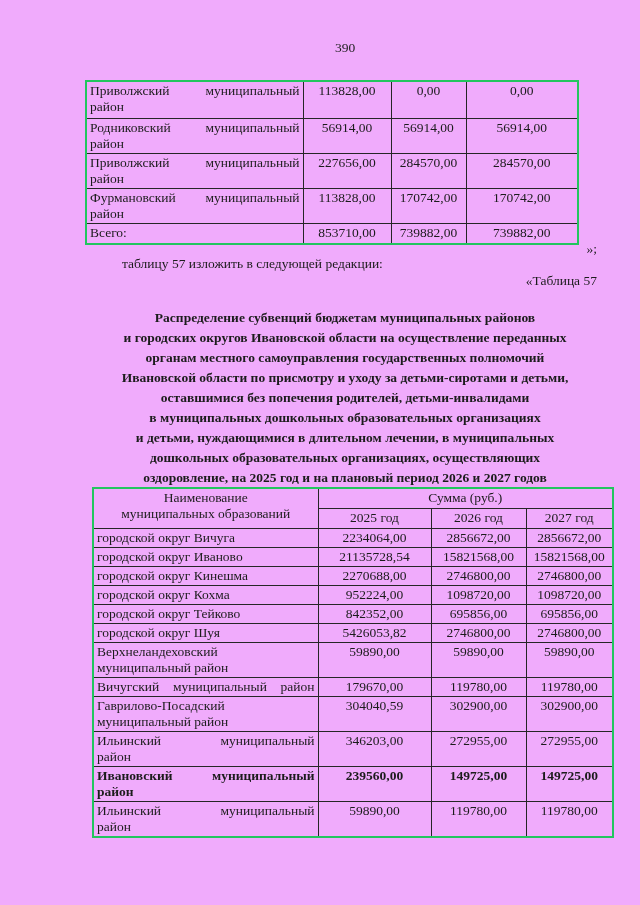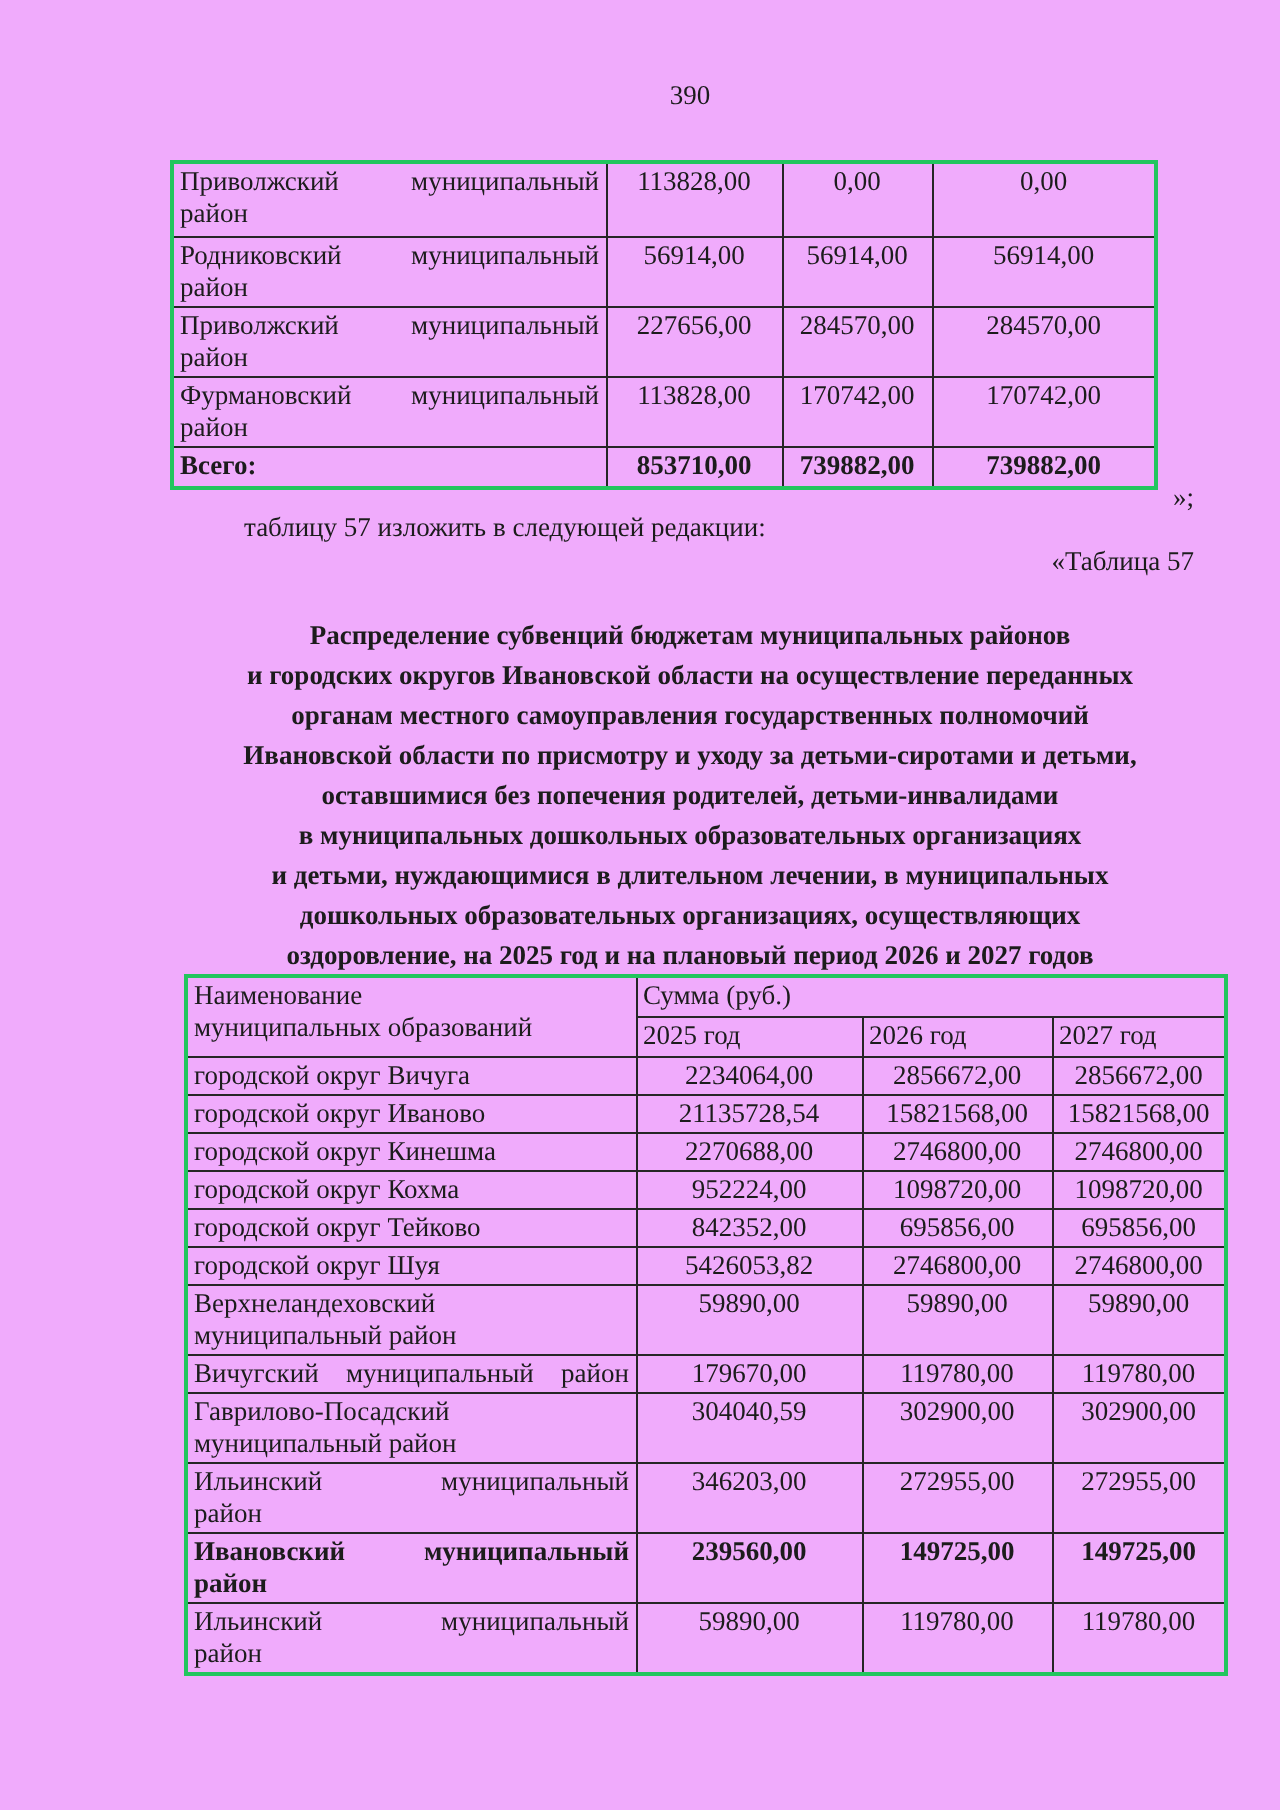--- a/index.html
+++ b/index.html
@@ -15,22 +15,22 @@
   }
   .doc-table {
     position:absolute; border-collapse:collapse; table-layout:fixed;
     border:2px solid #22c55e;
   }
   .doc-table td {
     border:1px solid #262626; vertical-align:top;
     padding:1px 3px; overflow:hidden;
   }
   .doc-table td.num { text-align:center; padding:1px 1px; }
-  .doc-table tr.bold td { font-weight:bold; }
-  .doc-table td.hc { text-align:left; }
+  .doc-table tr.bold td { font-weight:normal; }
+  .doc-table td.hc { text-align:center; }
   .jline { display:flex; justify-content:space-between; }
   .quote-close {
     position:absolute; top:241px; left:440px; width:157px; text-align:right;
   }
   .amend {
     position:absolute; top:256px; left:122px;
   }
   .tlabel {
     position:absolute; top:273px; left:340px; width:257px; text-align:right;
   }

